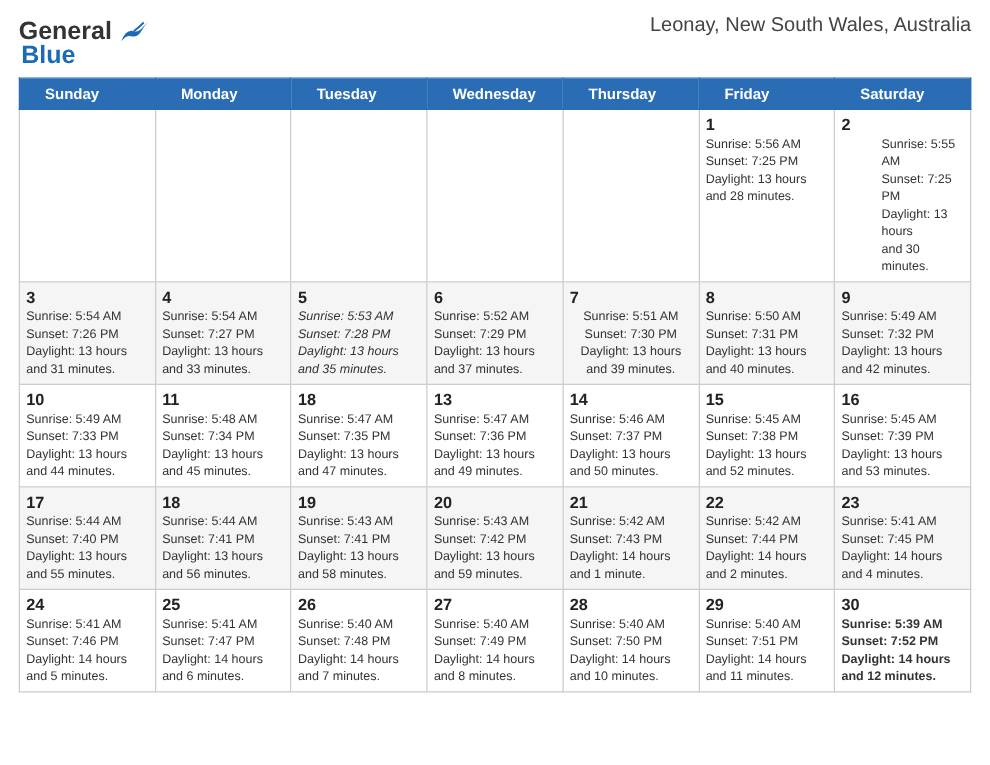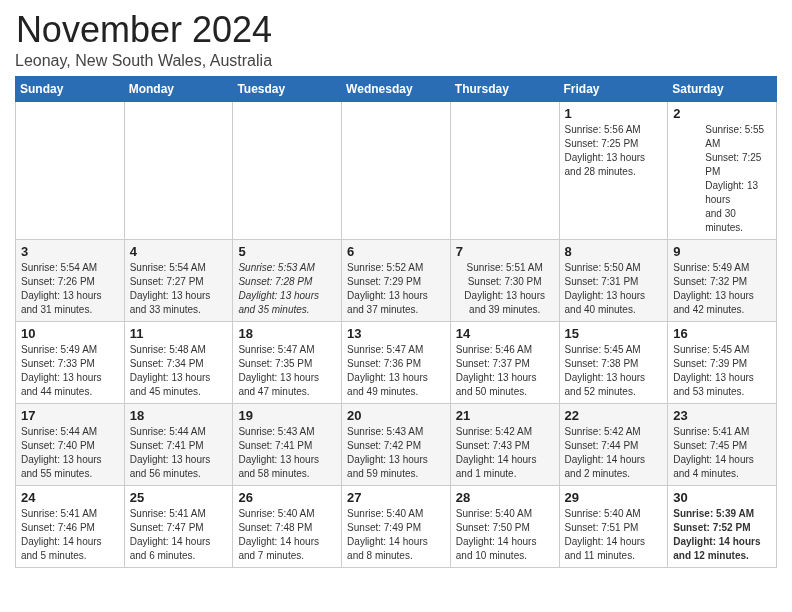--- a/index.html
+++ b/index.html
@@ -39,21 +39,21 @@
     table {
       width: 100%;
       border-collapse: collapse;
       table-layout: fixed;
     }
     thead tr th {
       background-color: #2a6db5;
       color: #fff;
       font-size: 12px;
       font-weight: bold;
-      padding: 5px 4px;
+      padding: 5px 20px;
       text-align: left;
       border: 1px solid #2a6db5;
     }
     tbody tr td {
       border: 1px solid #ccc;
       vertical-align: top;
       padding: 4px 5px;
       font-size: 10px;
       color: #222;
       height: 80px;
@@ -95,22 +95,31 @@
     .logo-bird {
       width: 28px;
       height: 22px;
       margin-left: 2px;
     }
   </style>
 </head>
 <body>
 
 <div class="header-section">
+  <div class="logo-container">
+    <div class="logo-wrapper">
+      <span class="logo-general">General</span>
+      <svg class="logo-bird" viewBox="0 0 28 22" xmlns="http://www.w3.org/2000/svg">
+        <path d="M4 18 Q8 8 14 10 Q18 11 22 6 Q24 4 26 2 Q22 6 20 10 Q17 15 12 14 Q8 13 4 18Z" fill="#1a6bb5"></path>
+        <path d="M14 10 Q18 7 22 3" stroke="#1a6bb5" stroke-width="1.5" fill="none"></path>
+      </svg>
+    </div>
+    <span class="logo-blue-text" style="margin-top:-4px; margin-left:2px;">Blue</span>
+  </div>
   <div class="title-section">
-    <div class="month-title">November 2024</div>
     <div class="location-title">Leonay, New South Wales, Australia</div>
   </div>
 </div>
 
 <table>
   <thead>
     <tr>
     <th>Sunday</th>
         <th>Monday</th>
         <th>Tuesday</th>

